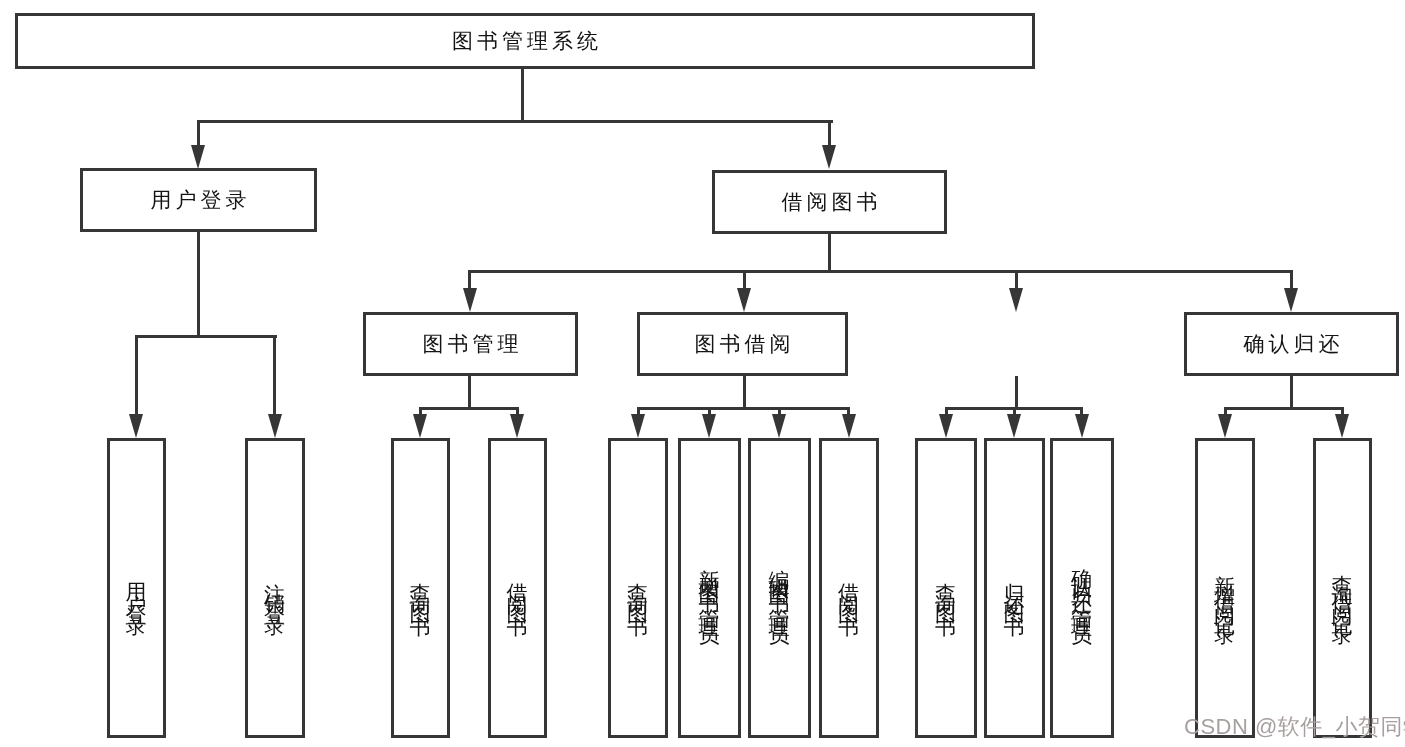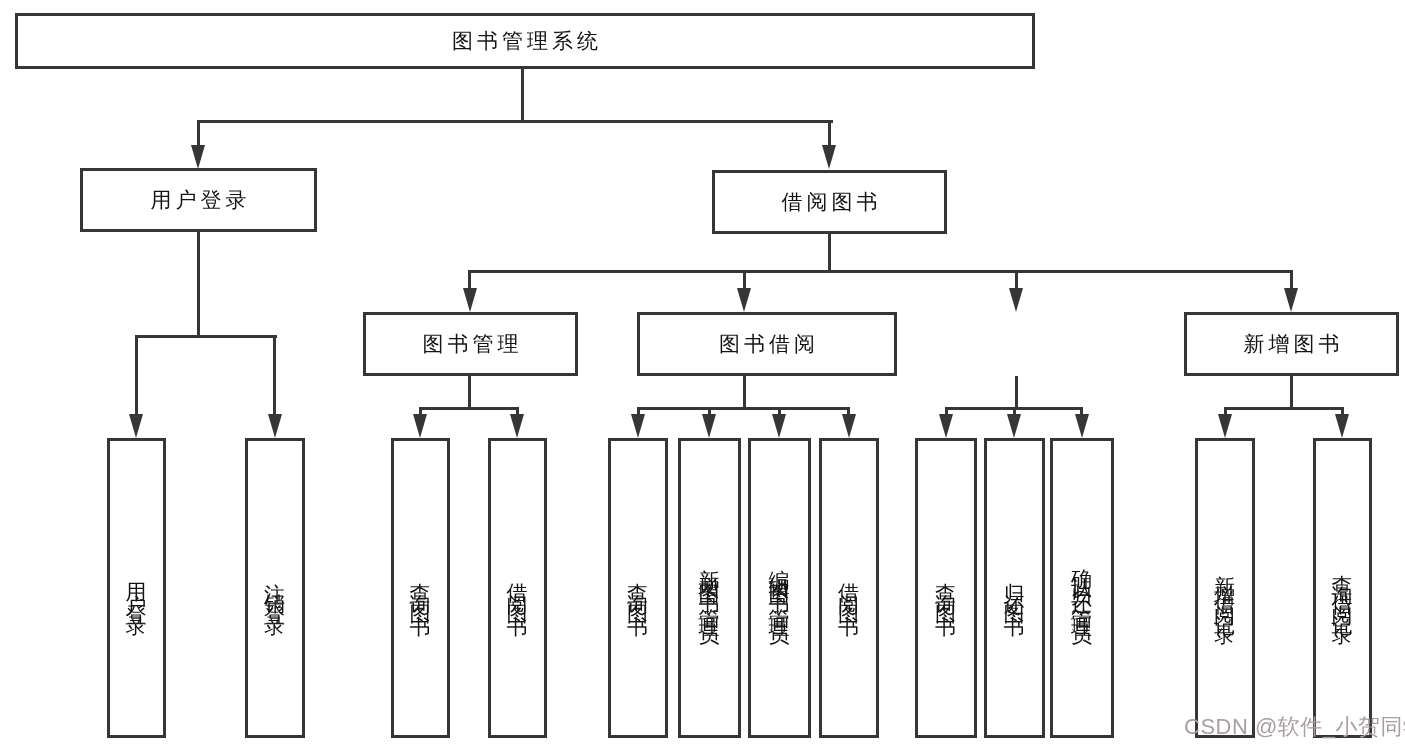--- a/index.html
+++ b/index.html
@@ -133,25 +133,25 @@
   <div class="box" style="left:80px;top:168px;width:237px;height:64px;">
     <span class="hlabel">用户登录</span>
   </div>
   <div class="box" style="left:712px;top:170px;width:235px;height:64px;">
     <span class="hlabel">借阅图书</span>
   </div>
 
   <div class="box" style="left:363px;top:312px;width:215px;height:64px;">
     <span class="hlabel">图书管理</span>
   </div>
-  <div class="box" style="left:637px;top:312px;width:260px;height:64px;">
+  <div class="box" style="left:637px;top:312px;width:211px;height:64px;">
     <span class="hlabel">图书借阅</span>
   </div>
   <div class="box" style="left:1184px;top:312px;width:215px;height:64px;">
-    <span class="hlabel">新增图书</span>
+    <span class="hlabel">确认归还</span>
   </div>
 
   <div class="box" style="left:107px;top:438px;width:59px;height:300px;">
     <span class="vtext ls4">用户登录</span>
   </div>
   <div class="box" style="left:245px;top:438px;width:60px;height:300px;">
     <span class="vtext ls4">注销登录</span>
   </div>
 
   <div class="box" style="left:391px;top:438px;width:59px;height:300px;">

